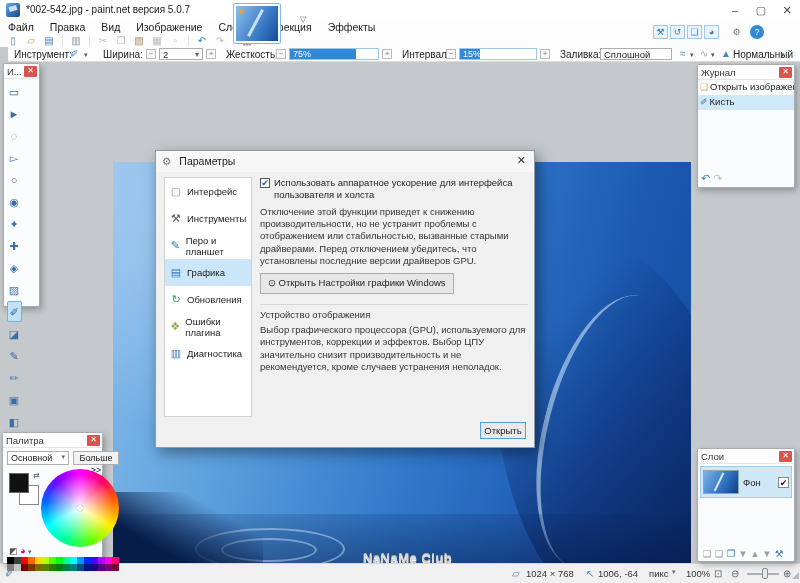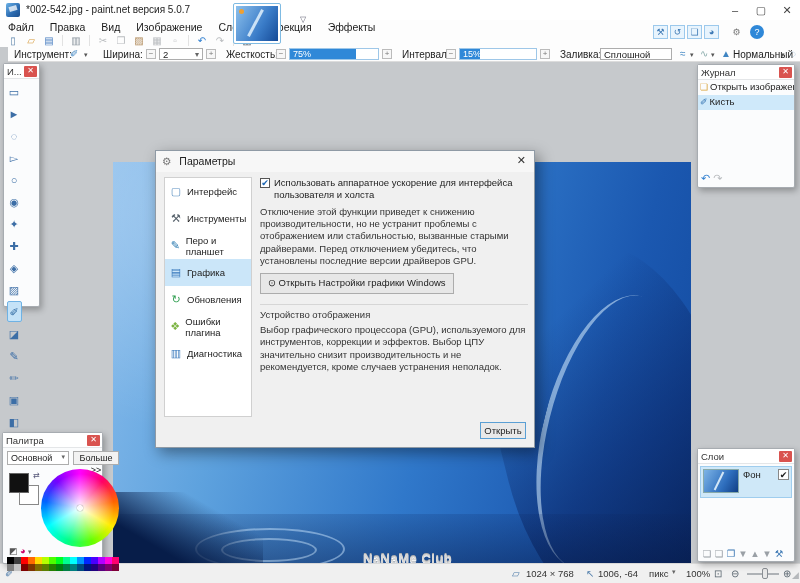--- a/index.html
+++ b/index.html
@@ -73,21 +73,21 @@
   .tool { width:15px; height:21px; margin:0.5px; text-align:center; line-height:21px; font-size:11px; color:#3c6ea6; border:1px solid transparent; }
   .tool.sel { background:#c4e2f7; border:1px solid #6fb2e4; border-radius:2px; color:#1c5a96; }
 
   .journal-panel { left:697px; top:64px; width:98px; height:124px; }
   .jitem { height:15px; font-size:9.5px; padding:1px 2px; white-space:nowrap; overflow:hidden; color:#222; }
   .jitem .ji { margin-right:2px; font-size:9px; }
   .jitem.sel { background:#cfe9fa; }
   .jfoot { position:absolute; left:3px; bottom:2px; font-size:11px; }
 
   .layers-panel { left:697px; top:448px; width:98px; height:114px; }
-  .layerrow { margin:2px; height:32px; background:#cfe8f8; border:1px solid #9fcdee; display:flex; padding:2px; }
+  .layerrow { margin:2px; height:32px; background:#cfe8f8; border:1px solid #9fcdee; display:flex; align-items:center; padding:2px; }
   .lthumb { width:36px; height:24px; border:1px solid #8aa; background:linear-gradient(120deg,#7db4e6 0%,#2f6fbe 60%,#113f85 100%); position:relative; overflow:hidden;}
   .lthumb:after{content:"";position:absolute;left:14px;top:1px;width:2px;height:20px;background:rgba(235,248,255,.85);transform:rotate(26deg);}
   .lname { flex:1; font-size:9.5px; padding-left:4px; color:#222; }
   .lcheck { width:11px; height:11px; background:#fff; border:1px solid #888; font-size:9px; line-height:10px; text-align:center; color:#222; }
   .lfoot { position:absolute; left:3px; bottom:2px; display:flex; }
   .lfoot span { width:12px; font-size:9.5px; text-align:center; }
 
   .palette-panel { left:2px; top:432px; width:101px; height:132px; z-index:25; }
   .pal-row { position:absolute; left:4px; top:18px; }
   .pal-combo { position:absolute; left:0; top:0; width:62px; height:14px; background:#fff; border:1px solid #adadad; font-size:9px; padding:1px 3px; }

